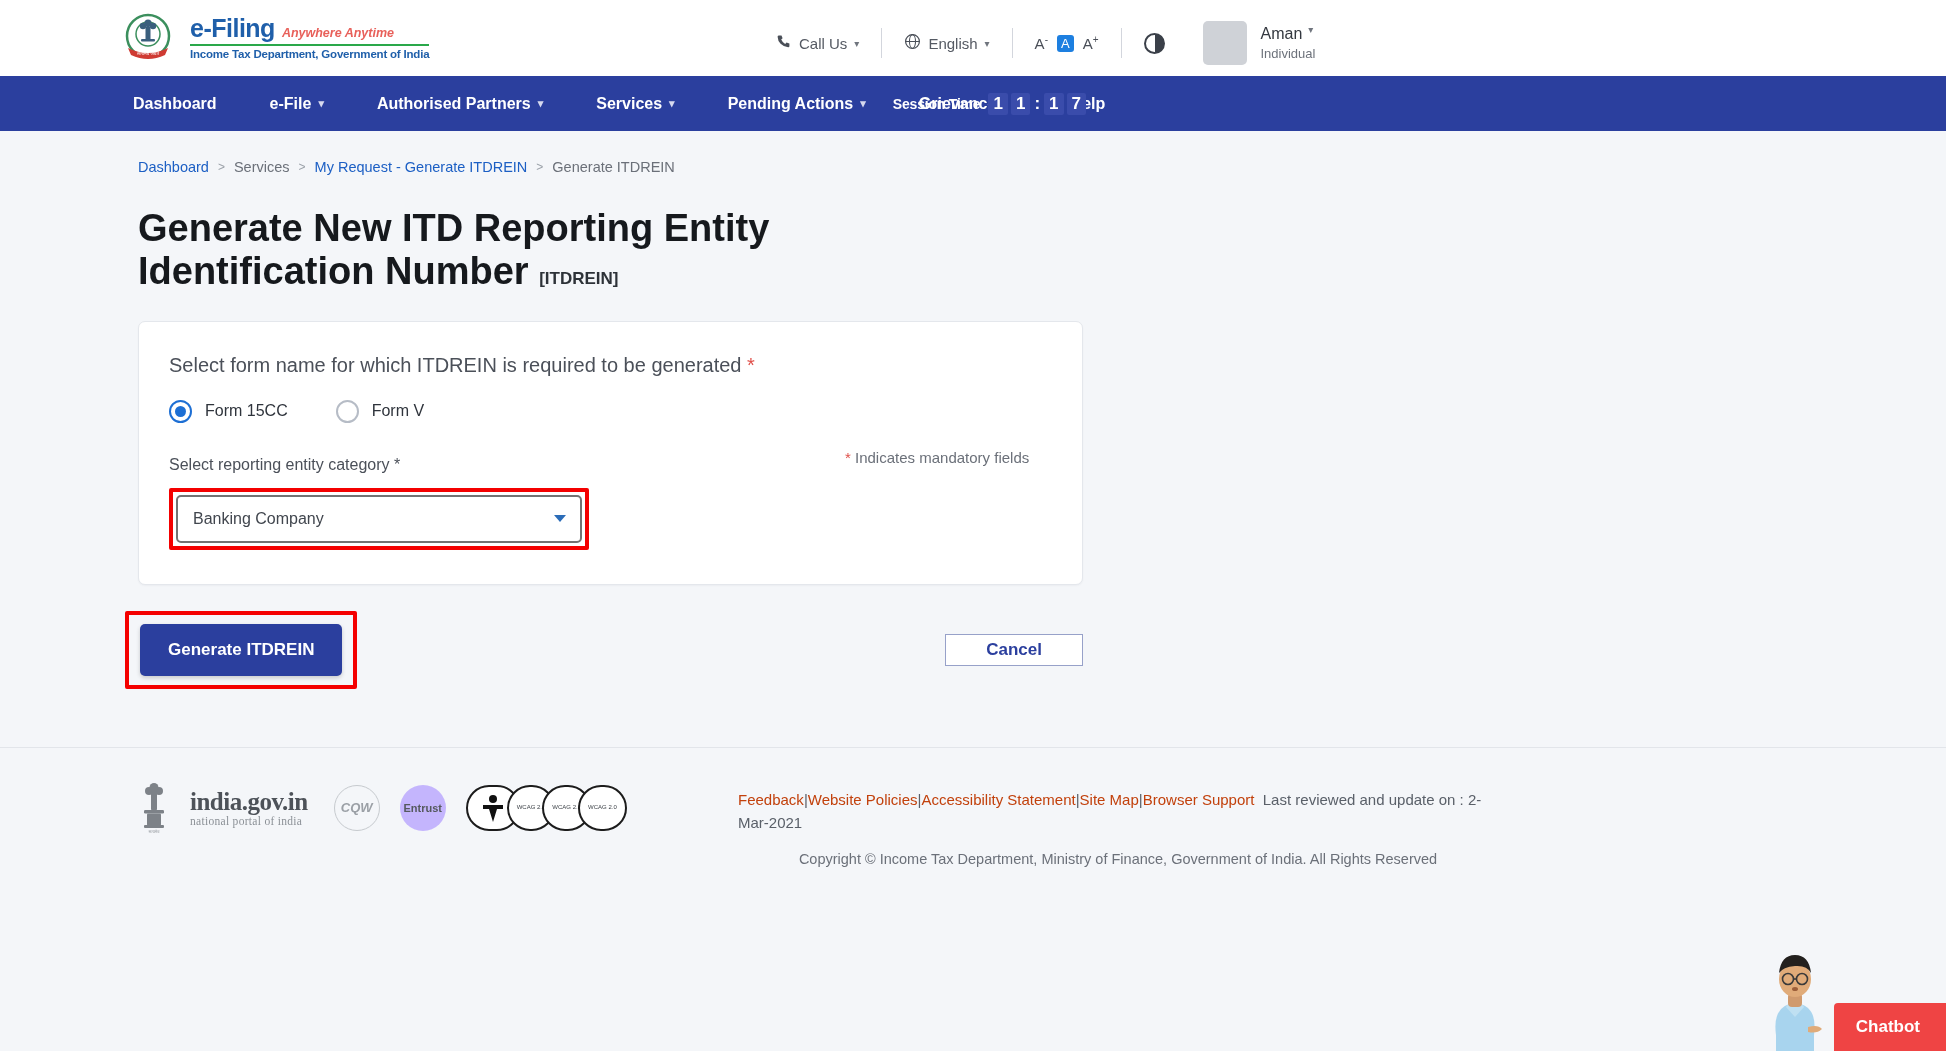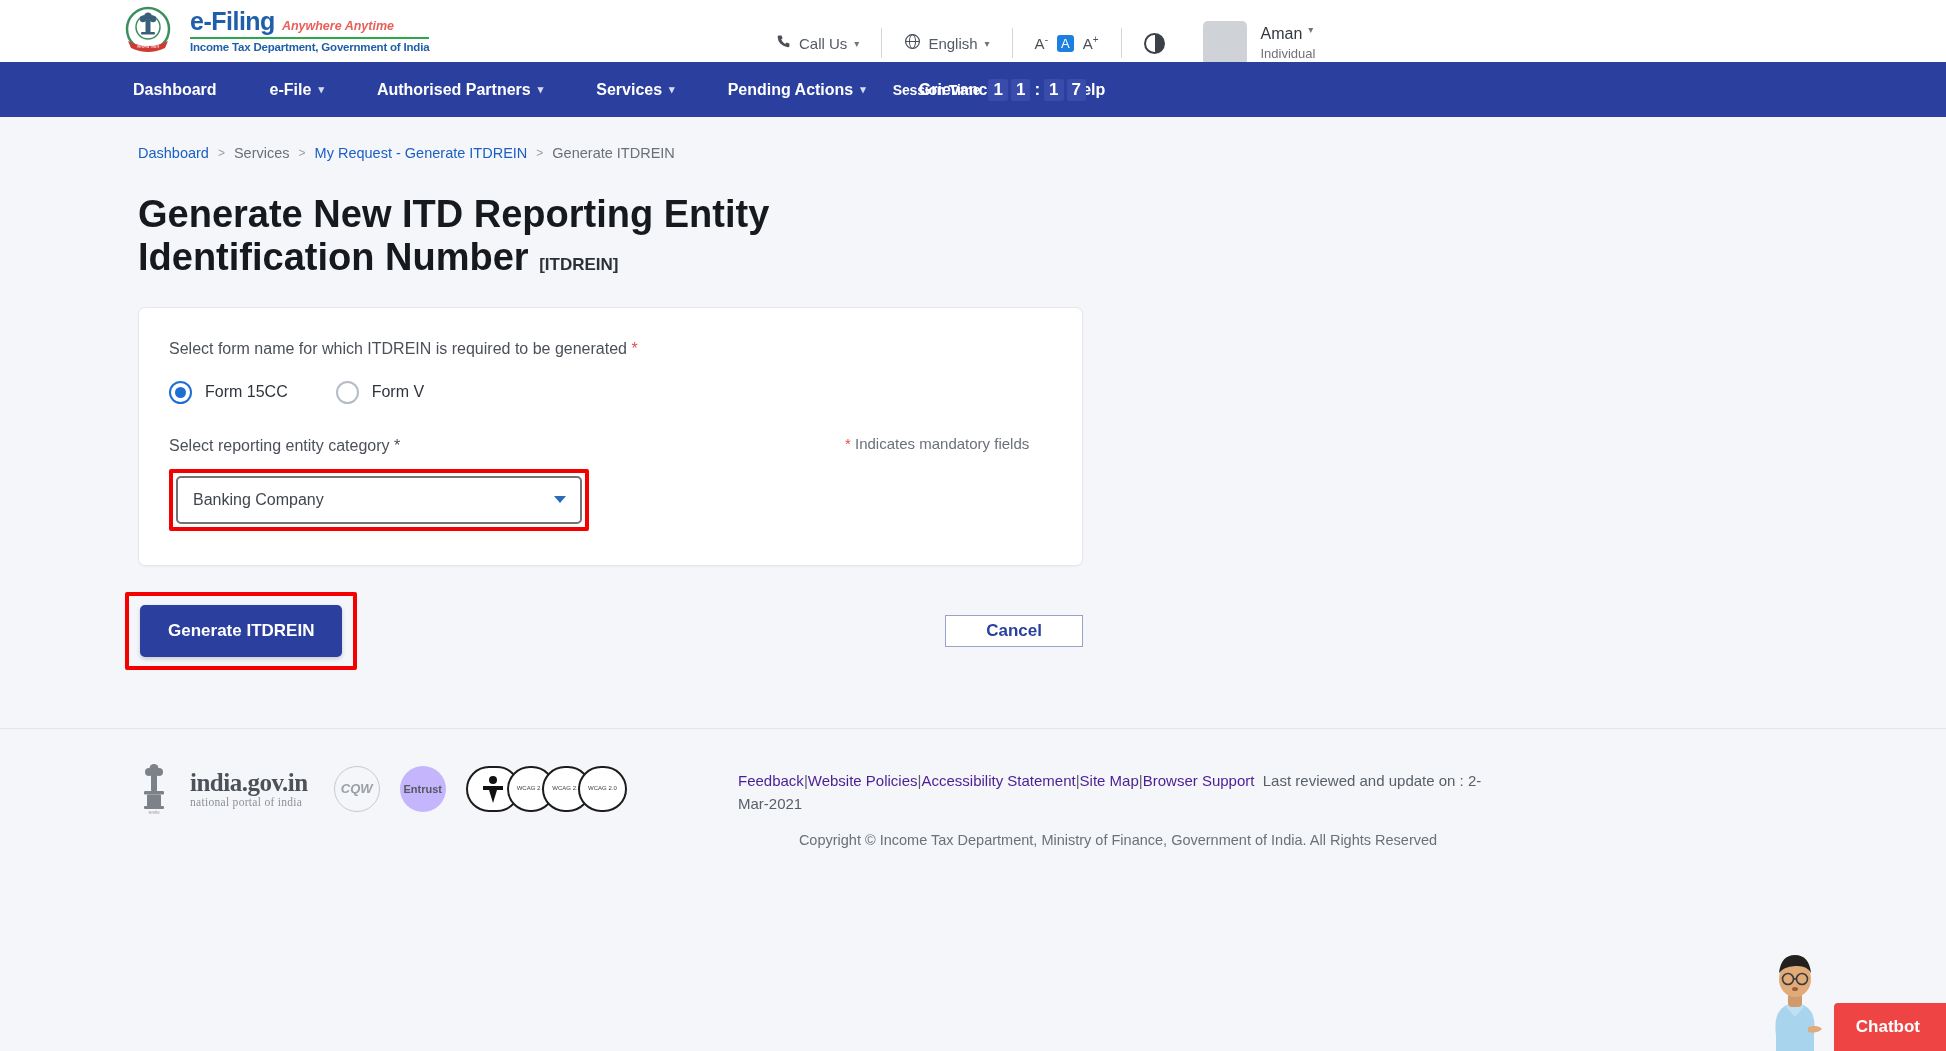--- a/index.html
+++ b/index.html
@@ -6,21 +6,21 @@
   html, body { margin:0; padding:0; }
   body {
     width:1946px; height:1051px;
     background:#f4f6f9;
     font-family:"Liberation Sans", sans-serif;
     overflow:hidden;
     position:relative;
   }
   
   .topbar {
-    height:62px; background:#ffffff; display:flex; align-items:center;
+    height:76px; background:#ffffff; display:flex; align-items:center;
     padding:0 0 0 120px; position:relative;
   }
   .brand { display:flex; align-items:center; gap:14px; }
   .emblem { width:56px; height:56px; position:relative; flex:none; }
   .brand-text { display:flex; flex-direction:column; line-height:1; }
   .brand-line1 { display:flex; align-items:baseline; gap:7px; padding-bottom:3px;}
   .efiling { font-size:25px; color:#1f5faa; font-weight:600; letter-spacing:-0.5px; }
   .anywhere { font-size:12.5px; color:#e8605a; font-style:italic; font-weight:600; }
   .brand-rule { height:2px; background:#2aa84a; width:100%; }
   .brand-line2 { font-size:11.5px; color:#1f5faa; font-weight:700; padding-top:3px; letter-spacing:-0.2px;}
@@ -62,21 +62,21 @@
   .page-title { margin-top:32px; font-size:38px; font-weight:700; color:#16191d; line-height:1.13; max-width:640px; }
   .page-title .sub { font-size:17px; font-weight:600; color:#2d3238; }
 
   .mandatory { position:absolute; left:845px; top:318px; font-size:15px; color:#6b7079; }
   .mandatory .star { color:#e0504a; }
 
   .card {
     margin-top:28px; width:945px; background:#fff; border:1px solid #e4e7ec;
     border-radius:7px; padding:32px 0 34px 30px; box-shadow:0 1px 2px rgba(16,24,40,.04);
   }
-  .field-label { font-size:16px; color:#4b5059; }
+  .field-label { font-size:20px; color:#4b5059; }
   .field-label .star { color:#e0504a; }
   .radio-row { display:flex; align-items:center; gap:48px; margin-top:23px; }
   .radio { display:flex; align-items:center; gap:13px; cursor:pointer; font-size:16px; color:#2f343c; }
   .rbox { width:23px; height:23px; border-radius:50%; border:2px solid #b6bcc6; display:flex; align-items:center; justify-content:center; background:#fff; }
   .rbox.on { border-color:#1d6fd4; }
   .rbox.on::after { content:""; width:11px; height:11px; border-radius:50%; background:#1d6fd4; }
 
   .label2 { margin-top:33px; font-size:16px; color:#4b5059; }
   .select-hl { margin-top:14px; width:420px; border:4px solid #f40000; padding:3px; border-radius:2px; }
   .select {
@@ -106,21 +106,21 @@
   .india-gov { display:flex; flex-direction:column; line-height:1.05; margin-right:6px;}
   .ig1 { font-family:"Liberation Serif", serif; font-size:25px; font-weight:700; color:#4d5259; letter-spacing:-0.5px;}
   .ig2 { font-family:"Liberation Serif", serif; font-size:11.5px; color:#8b9096; letter-spacing:0.3px;}
   .badge-circle { width:46px; height:46px; border-radius:50%; border:1.5px solid #c6cace; color:#9ba0a6; display:flex; align-items:center; justify-content:center; font-size:13px; font-weight:700; font-style:italic; }
   .entrust { width:46px; height:46px; border-radius:50%; background:#c4b5fd; color:#55595e; display:flex; align-items:center; justify-content:center; font-size:11px; font-weight:700; }
   .wcag { display:flex; align-items:center; }
   .wcag-pill { height:46px; border:2px solid #1c1c1c; border-radius:23px; display:flex; align-items:center; padding:0 8px; margin-left:-13px; background:#fff; font-size:6px; color:#3a3f45; line-height:1.25; }
   .wcag-first { width:54px; justify-content:center; margin-left:0; }
 
   .f-links { position:absolute; left:600px; top:40px; width:760px; font-size:15px; color:#5a6069; line-height:1.55; }
-  .f-links a { color:#4c1d95; text-decoration:none; cursor:pointer; }
+  .f-links a { color:#c2410c; text-decoration:none; cursor:pointer; }
   .f-copy { position:absolute; left:600px; top:103px; width:760px; text-align:center; font-size:14.5px; color:#6b7079; }
 
   
   .chatbot { position:absolute; right:0; bottom:0; display:flex; align-items:flex-end; }
   .bot-av { width:78px; height:110px; position:relative; }
   .bot-tab {
     background:#ef4444; color:#fff; font-size:17px; font-weight:600;
     padding:14px 26px 14px 22px; border-radius:4px 0 0 0; cursor:pointer;
     margin-bottom:0;
   }

